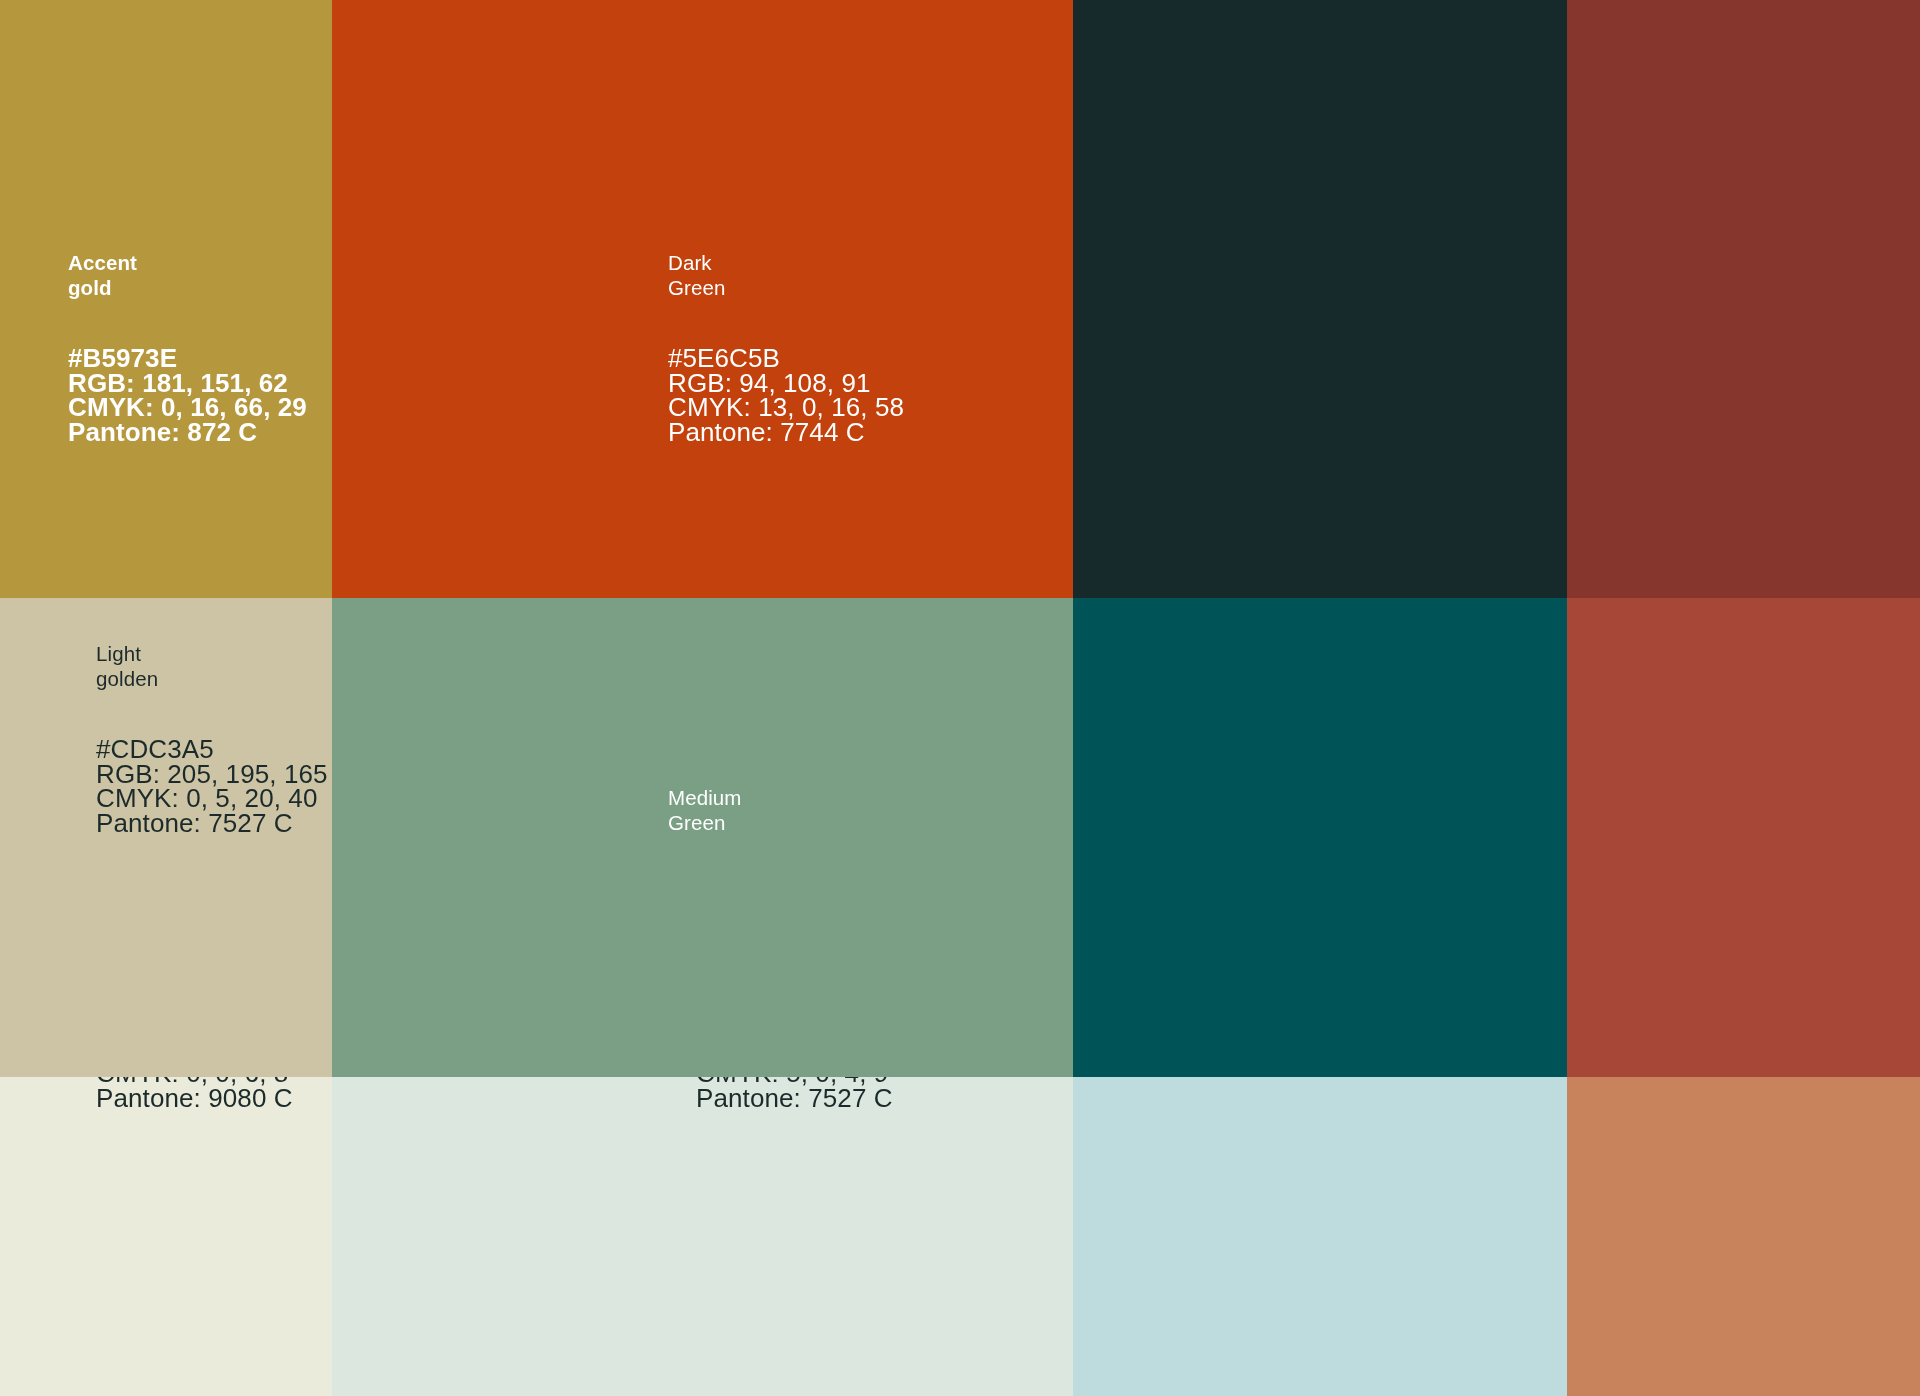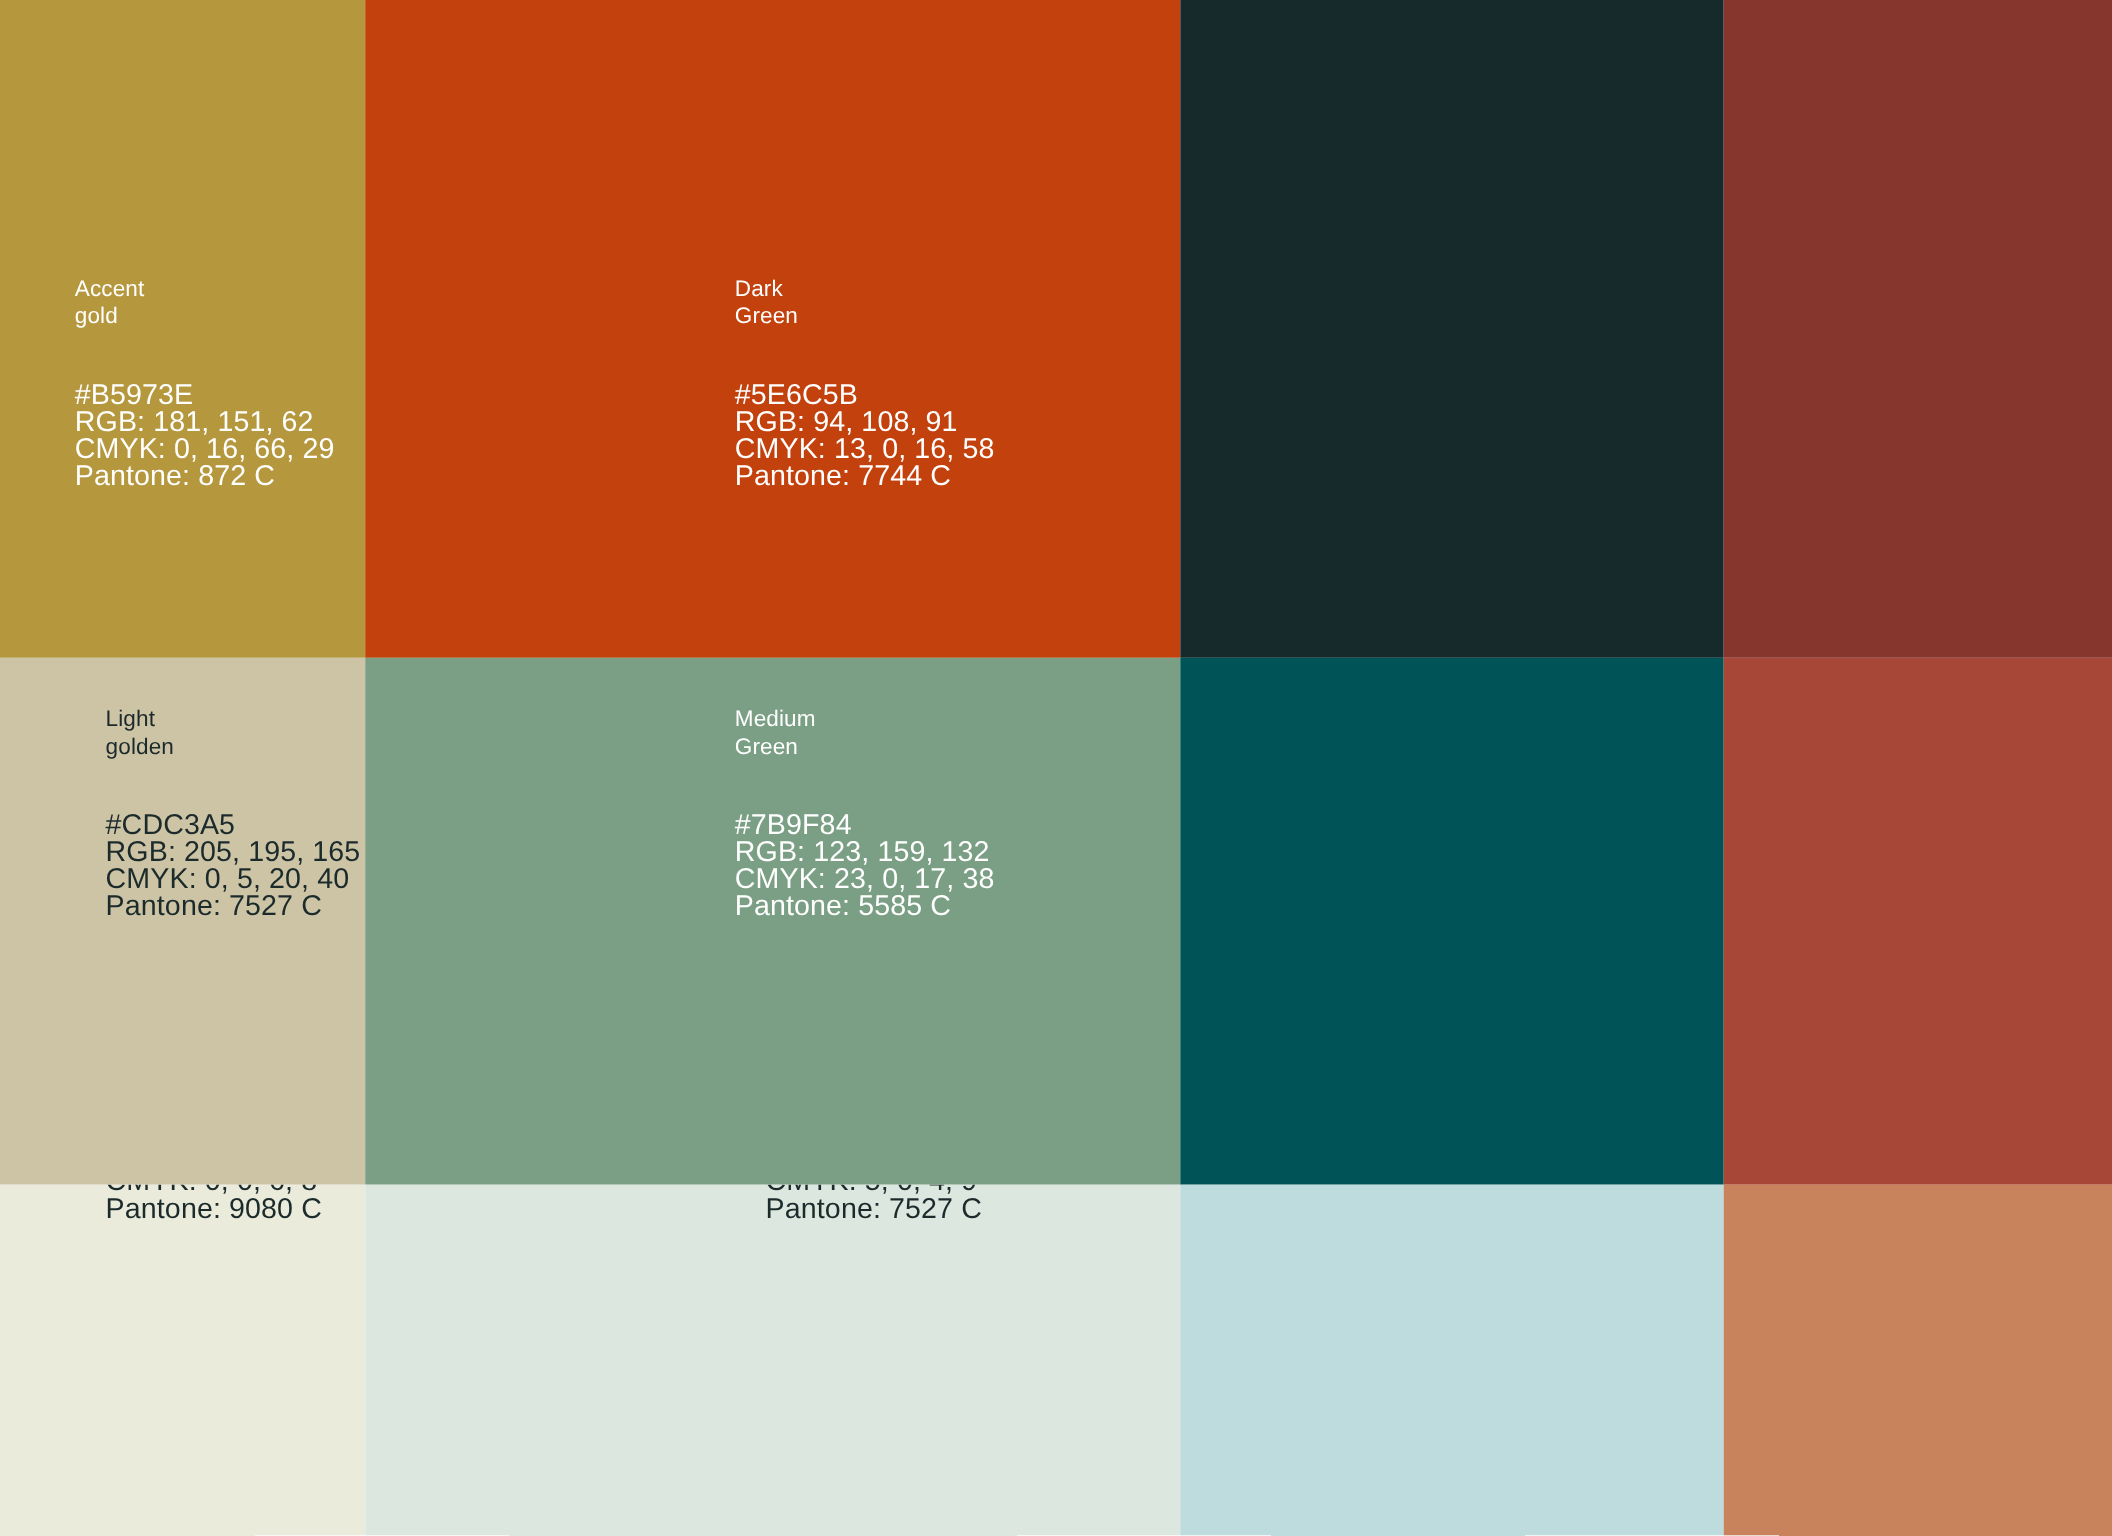--- a/index.html
+++ b/index.html
@@ -48,21 +48,21 @@
   .row-2 .swatch-text { bottom:242px; }
   .row-3 .swatch-text { bottom:286px; }
 
   .light-text { color:#ffffff; }
   .dark-text  { color:#1b2a2b;margin-left:28px; }
 </style>
 </head>
 <body>
 
 <div id="palette-grid">
-    <div class="swatch row-1 col-1" style="background: rgb(181, 151, 62);">
+    <div class="swatch row-1 col-1" style="background: rgb(181, 151, 62); font-weight: bold;">
       <div class="swatch-text light-text">
         <div class="swatch-name"><div>Accent</div><div>gold</div></div>
         <div class="swatch-specs">
           <div class="spec-line">#B5973E</div>
           <div class="spec-line">RGB: 181, 151, 62</div>
           <div class="spec-line">CMYK: 0, 16, 66, 29</div>
           <div class="spec-line">Pantone: 872 C</div>
         </div>
       </div>
     </div>
@@ -86,26 +86,20 @@
           <div class="spec-line">#CDC3A5</div>
           <div class="spec-line">RGB: 205, 195, 165</div>
           <div class="spec-line">CMYK: 0, 5, 20, 40</div>
           <div class="spec-line">Pantone: 7527 C</div>
         </div>
       </div>
     </div>
     <div class="swatch row-2 col-2" style="background: rgb(123, 159, 132);">
       <div class="swatch-text light-text">
         <div class="swatch-name"><div>Medium</div><div>Green</div></div>
-        <div class="swatch-specs">
-          <div class="spec-line">#7B9F84</div>
-          <div class="spec-line">RGB: 123, 159, 132</div>
-          <div class="spec-line">CMYK: 23, 0, 17, 38</div>
-          <div class="spec-line">Pantone: 5585 C</div>
-        </div>
       </div>
     </div>
     <div class="swatch row-2 col-3" style="background: rgb(0, 83, 87);"></div>
     <div class="swatch row-2 col-4" style="background: rgb(167, 71, 55);"></div>
     <div class="swatch row-3 col-1" style="background: rgb(235, 235, 220);">
       <div class="swatch-text dark-text">
         <div class="swatch-specs">
           <div class="spec-line">CMYK: 0, 0, 6, 8</div>
           <div class="spec-line">Pantone: 9080 C</div>
         </div>

